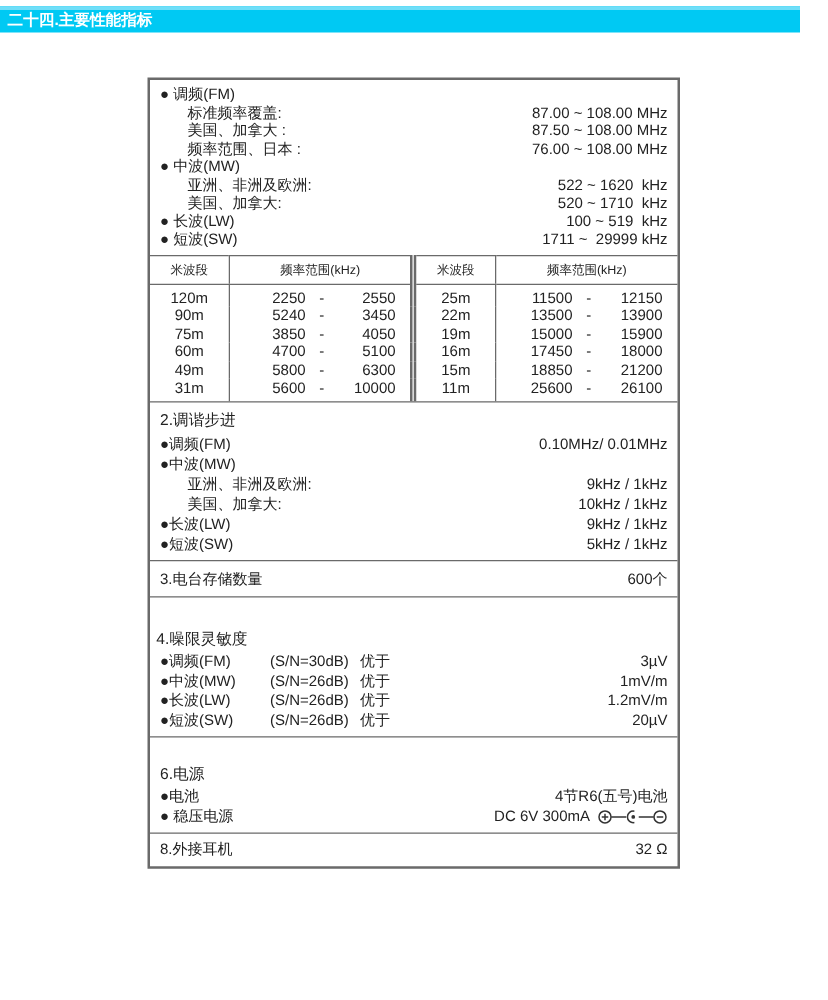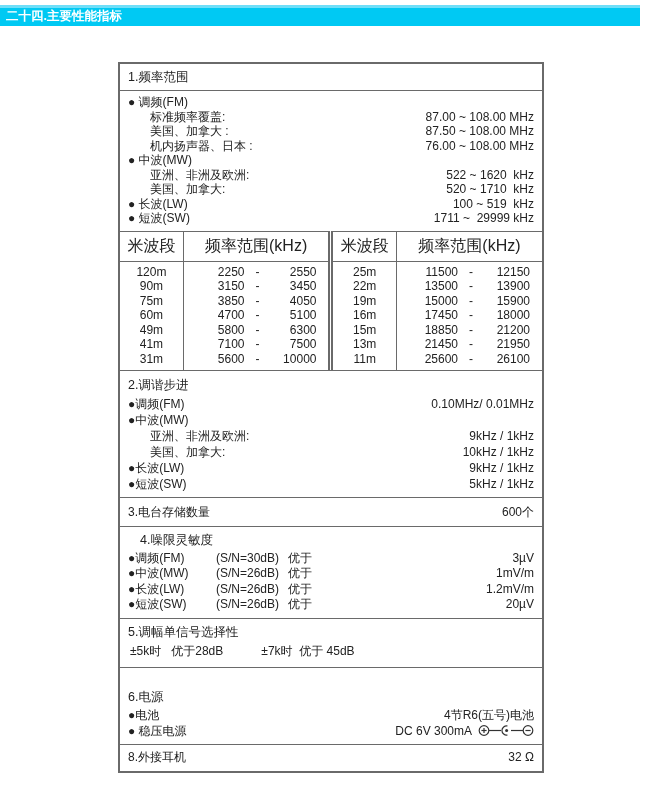--- a/index.html
+++ b/index.html
@@ -28,21 +28,21 @@
   .r .val { flex:1; text-align:right; white-space:pre; }
   .ind2 .lab { padding-left:22px; }
   .lh16 .r { line-height:16px; }
   .lh17 .r { line-height:17px; }
 
   table.bands { width:100%; border-collapse:collapse; table-layout:fixed; }
   .bands col.c1 { width:15%; } .bands col.c2 { width:35%; }
   .bands col.c3 { width:15.5%; } .bands col.c4 { width:34.5%; }
   .bands th {
     font-weight:normal; border-bottom:1px solid #6a6a6a;
-    padding:4px 2px; text-align:center; font-size:16px;
+    padding:4px 2px; text-align:center; font-size:10px;
   }
   .bands th.dbl, .bands td.dbl { border-left:5px double #6a6a6a; }
   .bands td.sep { border-left:1px solid #6a6a6a; }
   .bands td { padding:0; line-height:14.6px; }
   .bands tbody tr:first-child td { padding-top:3px; }
   .bands tbody tr:last-child td { padding-bottom:3px; }
   .bcell { text-align:center; }
   .range { display:flex; padding:0 8px; }
   .range .from { flex:1; text-align:right; }
   .range .dsh { width:26px; text-align:center; }
@@ -68,37 +68,36 @@
 </style>
 </head>
 <body>
 
 <div class="topbar">
   <span>二十四.主要性能指标</span>
 </div>
 
 <div class="spec">
 
-  <div class="sec-title">1.频率范围</div>
 
   <div class="blk">
     <div class="r">
         <span class="lab">● 调频(FM)</span>
         <span class="val"></span>
       </div>
     <div class="r ind2">
         <span class="lab">标准频率覆盖:</span>
         <span class="val">87.00 ~ 108.00 MHz</span>
       </div>
     <div class="r ind2">
         <span class="lab">美国、加拿大 :</span>
         <span class="val">87.50 ~ 108.00 MHz</span>
       </div>
     <div class="r ind2">
-        <span class="lab">机内扬声器、日本 :</span>
+        <span class="lab">频率范围、日本 :</span>
         <span class="val">76.00 ~ 108.00 MHz</span>
       </div>
     <div class="r">
         <span class="lab">● 中波(MW)</span>
         <span class="val"></span>
       </div>
     <div class="r ind2">
         <span class="lab">亚洲、非洲及欧洲:</span>
         <span class="val">522 ~ 1620  kHz</span>
       </div>
@@ -147,21 +146,21 @@
               <span class="from">11500</span>
               <span class="dsh">-</span>
               <span class="to">12150</span>
             </div>
           </td>
       </tr>
       <tr>
         <td class="bcell">90m</td>
         <td class="sep">
             <div class="range">
-              <span class="from">3150</span>
+              <span class="from">5240</span>
               <span class="dsh">-</span>
               <span class="to">3450</span>
             </div>
           </td>
         <td class="bcell dbl">22m</td>
         <td class="sep">
             <div class="range">
               <span class="from">13500</span>
               <span class="dsh">-</span>
               <span class="to">13900</span>
@@ -212,38 +211,20 @@
               <span class="dsh">-</span>
               <span class="to">6300</span>
             </div>
           </td>
         <td class="bcell dbl">15m</td>
         <td class="sep">
             <div class="range">
               <span class="from">18850</span>
               <span class="dsh">-</span>
               <span class="to">21200</span>
-            </div>
-          </td>
-      </tr>
-      <tr>
-        <td class="bcell">41m</td>
-        <td class="sep">
-            <div class="range">
-              <span class="from">7100</span>
-              <span class="dsh">-</span>
-              <span class="to">7500</span>
-            </div>
-          </td>
-        <td class="bcell dbl">13m</td>
-        <td class="sep">
-            <div class="range">
-              <span class="from">21450</span>
-              <span class="dsh">-</span>
-              <span class="to">21950</span>
             </div>
           </td>
       </tr>
       <tr>
         <td class="bcell">31m</td>
         <td class="sep">
             <div class="range">
               <span class="from">5600</span>
               <span class="dsh">-</span>
               <span class="to">10000</span>
@@ -289,21 +270,21 @@
         <span class="val">5kHz / 1kHz</span>
       </div>
   </div>
 
   <div class="single">
     <span class="lab">3.电台存储数量</span>
     <span class="val">600个</span>
   </div>
 
   <div class="blk">
-    <div class="sec-title" style="padding:1px 20px 2px;">4.噪限灵敏度</div>
+    <div class="sec-title" style="padding:1px 5px 2px;margin-top:20px;">4.噪限灵敏度</div>
     <div class="r4">
         <span class="a">●调频(FM)</span>
         <span class="b">(S/N=30dB)</span>
         <span class="c">优于</span>
         <span class="v">3µV</span>
       </div>
     <div class="r4">
         <span class="a">●中波(MW)</span>
         <span class="b">(S/N=26dB)</span>
         <span class="c">优于</span>
@@ -316,27 +297,20 @@
         <span class="v">1.2mV/m</span>
       </div>
     <div class="r4">
         <span class="a">●短波(SW)</span>
         <span class="b">(S/N=26dB)</span>
         <span class="c">优于</span>
         <span class="v">20µV</span>
       </div>
   </div>
 
-  <div class="blk">
-    <div class="sec-title" style="padding:1px 8px 1px;">5.调幅单信号选择性</div>
-    <div class="s5row">
-      <span class="it">±5k时   优于28dB</span>
-      <span class="it">±7k时  优于 45dB</span>
-    </div>
-  </div>
 
   <div class="blk lh16">
     <div class="sec-title" style="padding:1px 8px 1px;margin-top:16px;">6.电源</div>
     <div class="r">
         <span class="lab">●电池</span>
         <span class="val">4节R6(五号)电池</span>
       </div>
     <div class="r">
       <span class="lab">● 稳压电源</span>
       <span class="dcval">

